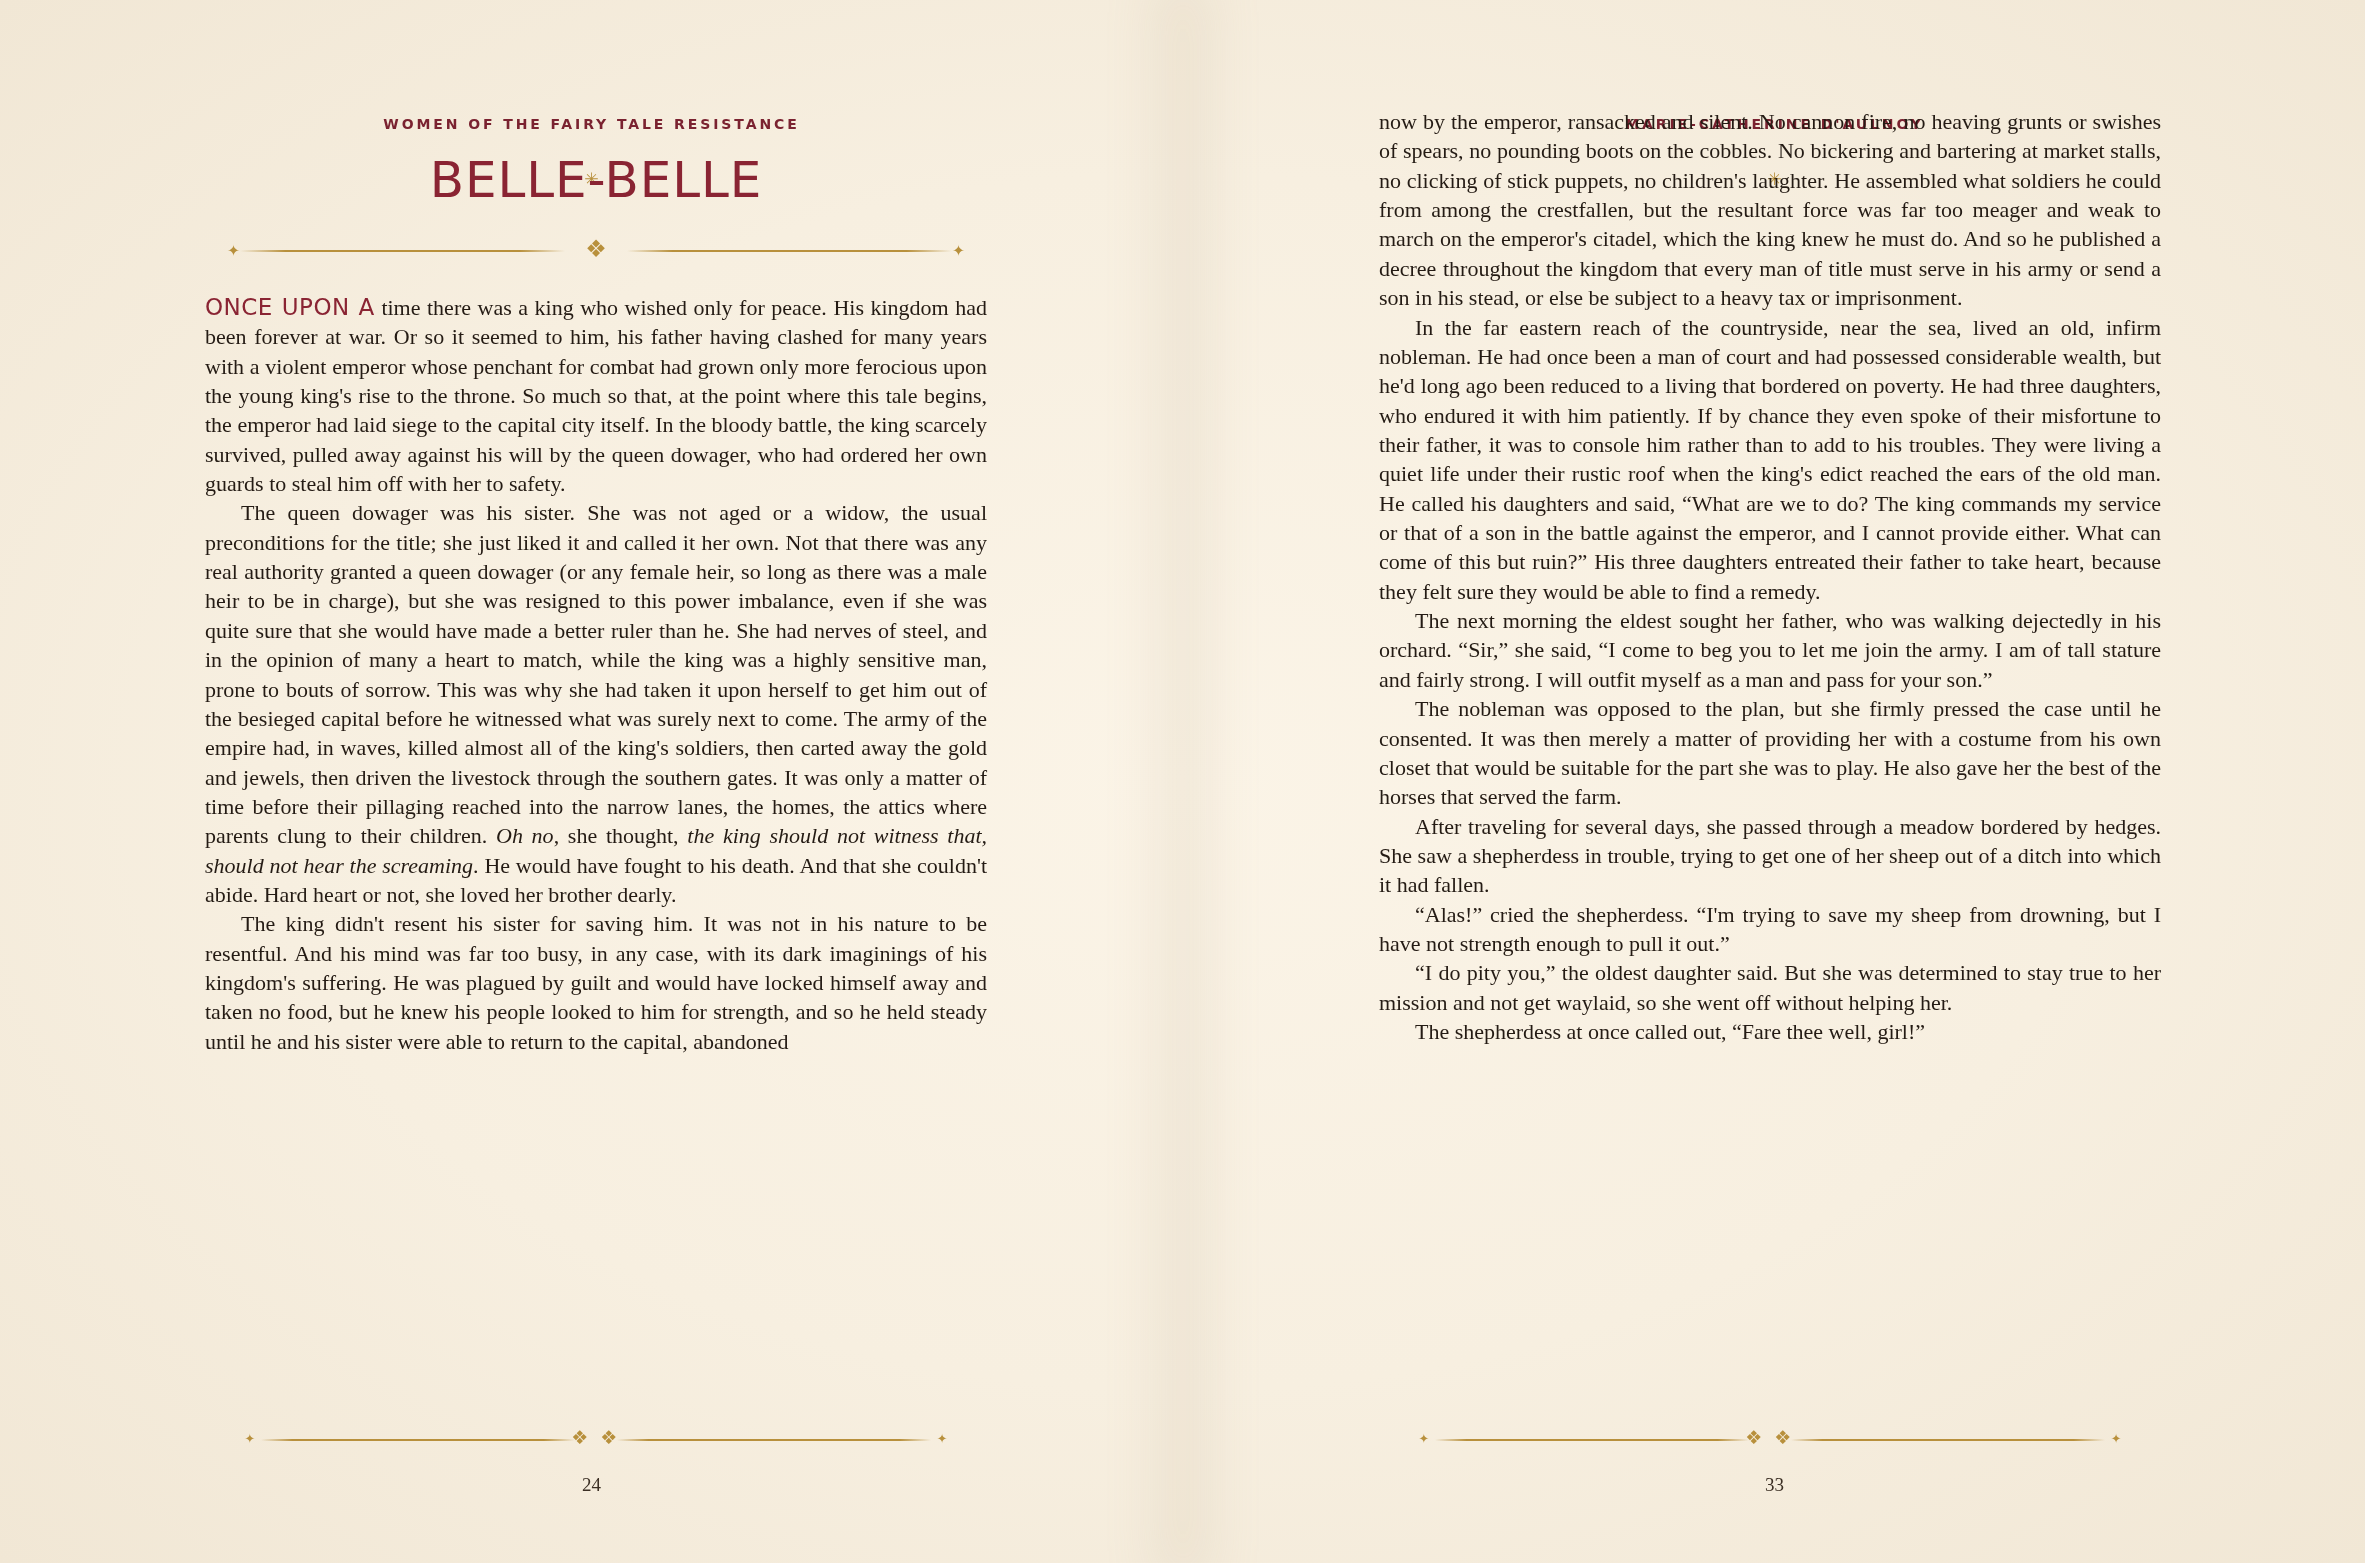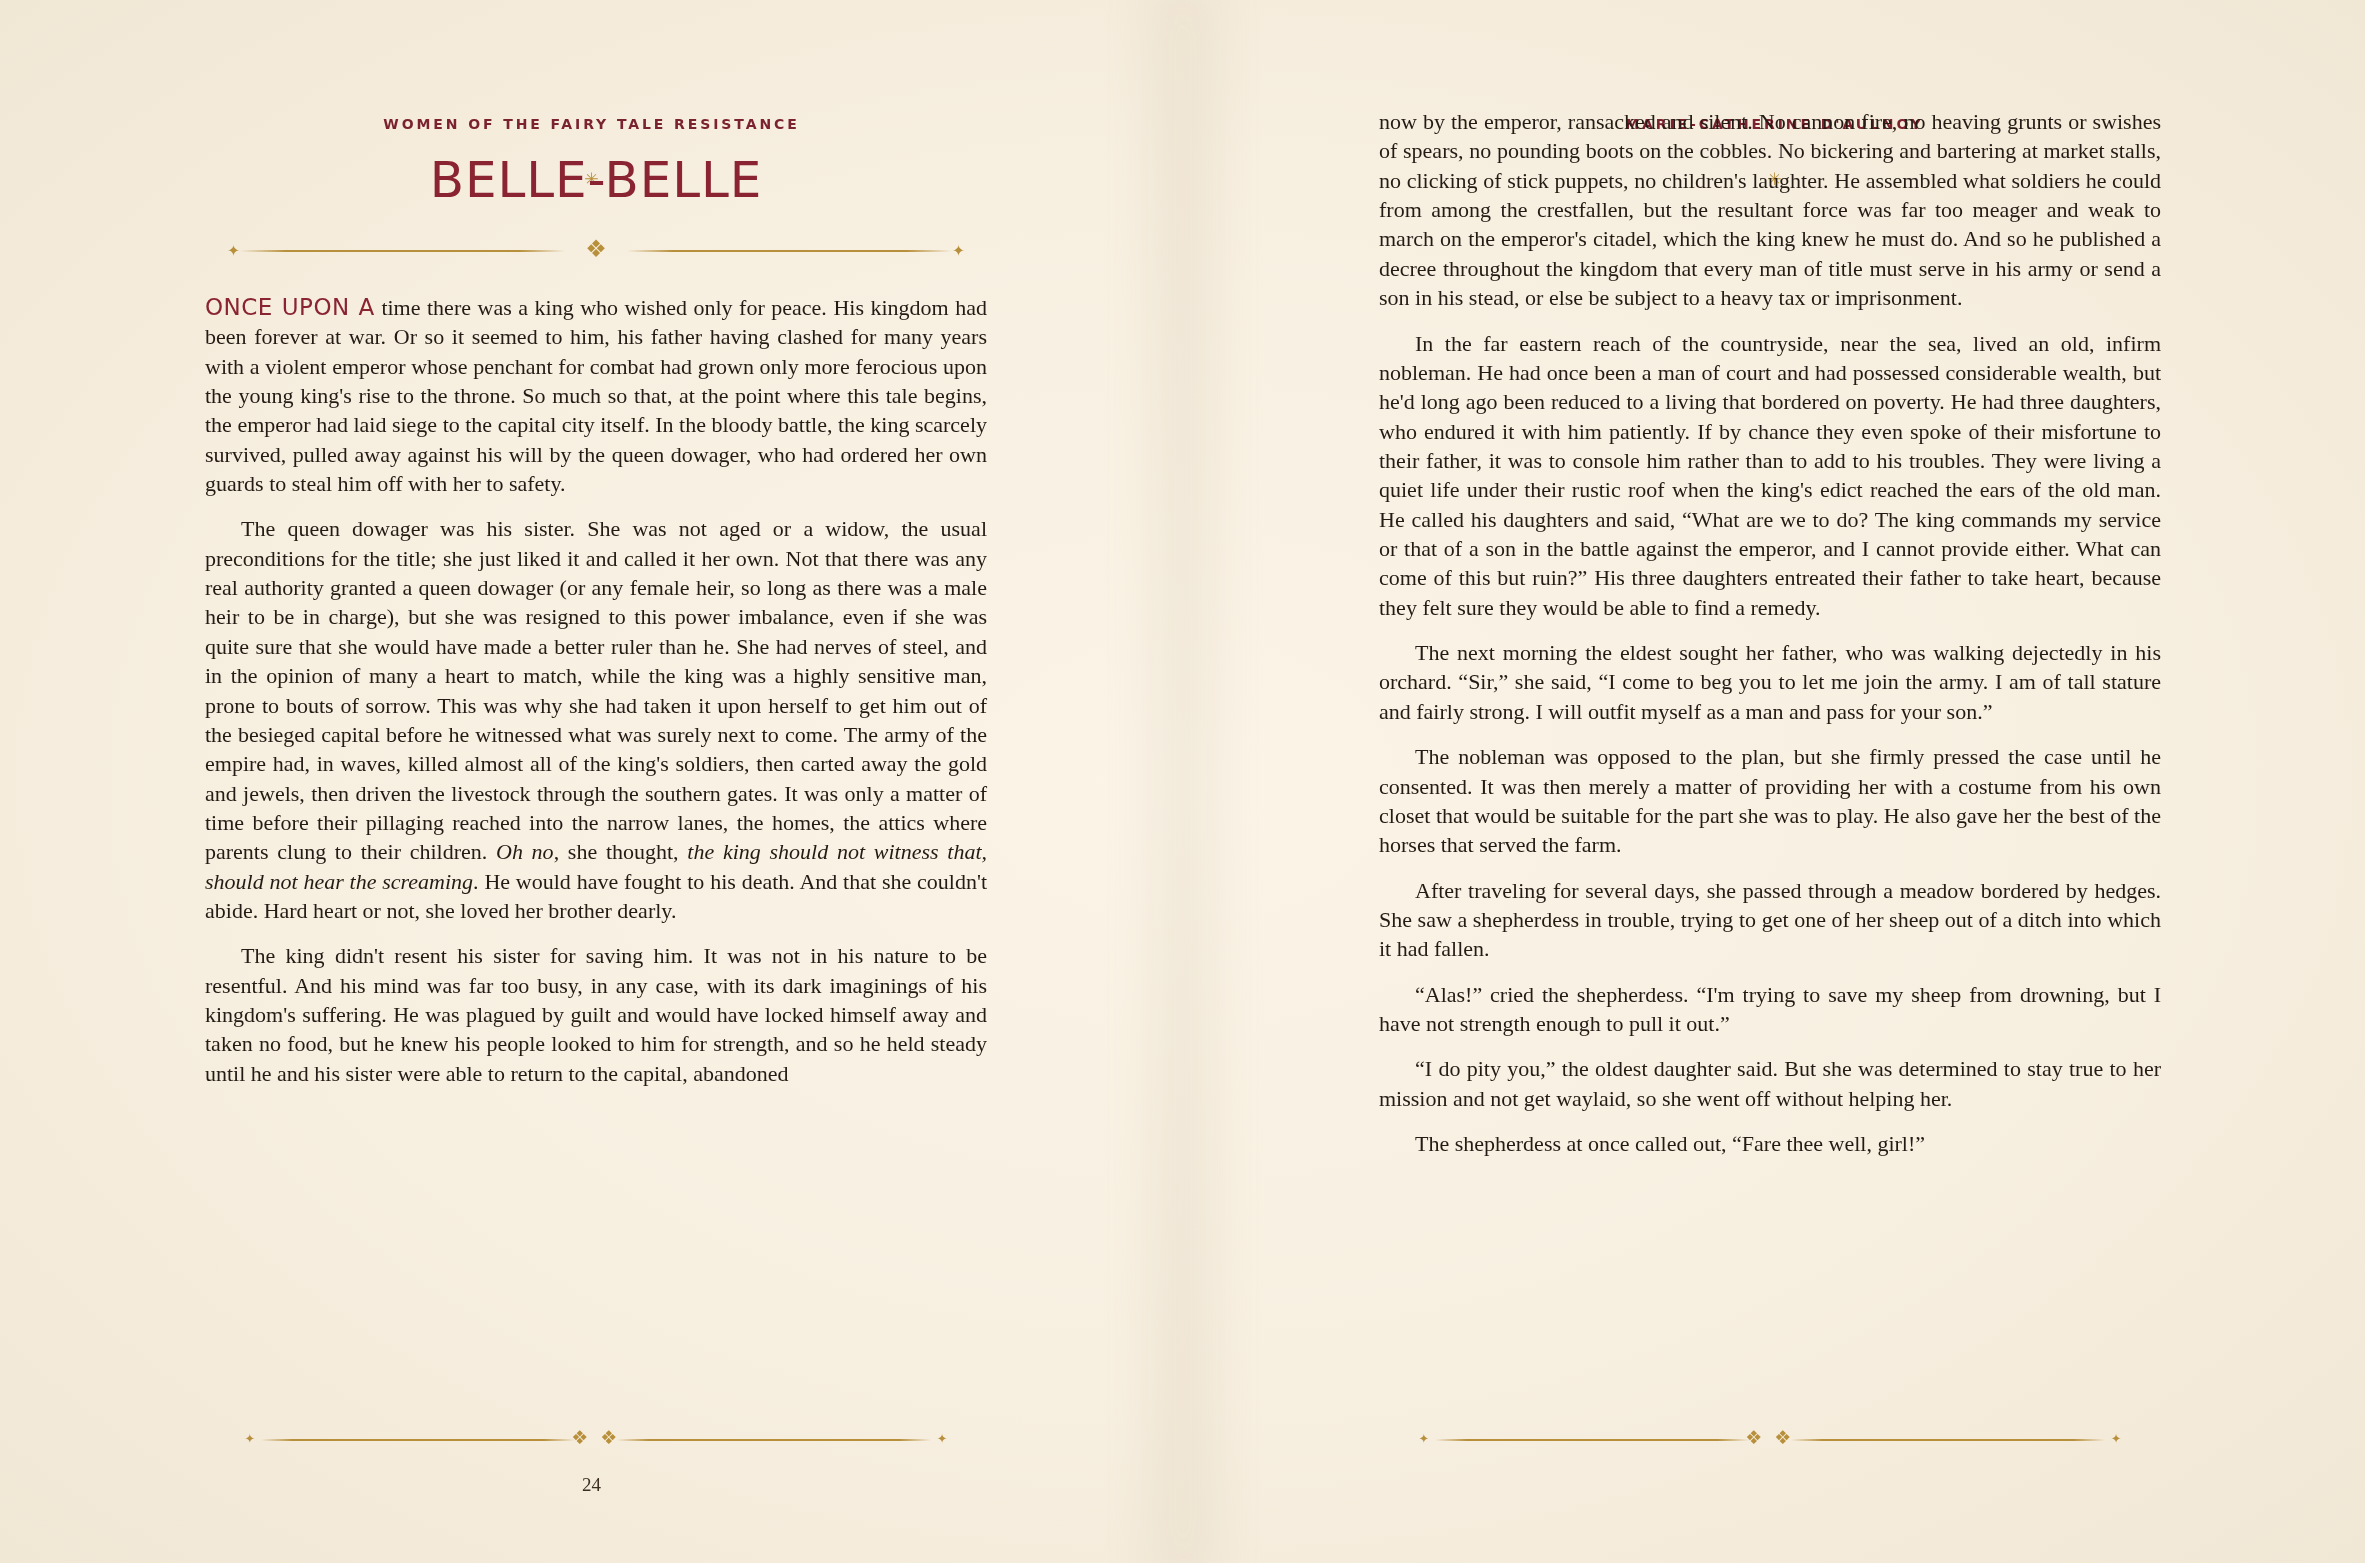--- a/index.html
+++ b/index.html
@@ -119,21 +119,21 @@
   p.body {
     font-size: 22px;
     line-height: 1.335;
     text-align: justify;
     margin: 0;
     text-indent: 36px;
     color: #241b14;
     hyphens: auto;
   }
   p.body.first { text-indent: 0; }
-  p.body + p.body { margin-top: 16px; }
+  p.body + p.body { margin-top: 0; }
 
   .dropcaps {
     font-family: "DejaVu Sans", sans-serif;
     color: #8a2433;
     font-size: 23px;
     letter-spacing: 0.5px;
     font-weight: 500;
   }
   em { font-style: italic; }
 
@@ -227,15 +227,16 @@
       <p class="body">The shepherdess at once called out, “Fare thee well, girl!”</p>
     </div>
 
     <div class="foot-orn">
       <span class="bar left"></span>
       <span class="bar right"></span>
       <span class="tip l">✦</span>
       <span class="tip r">✦</span>
       <span class="mid">❖ ❖</span>
     </div>
+    <div class="folio">33</div>
   </div>
 </div>
 
 
 </body></html>

